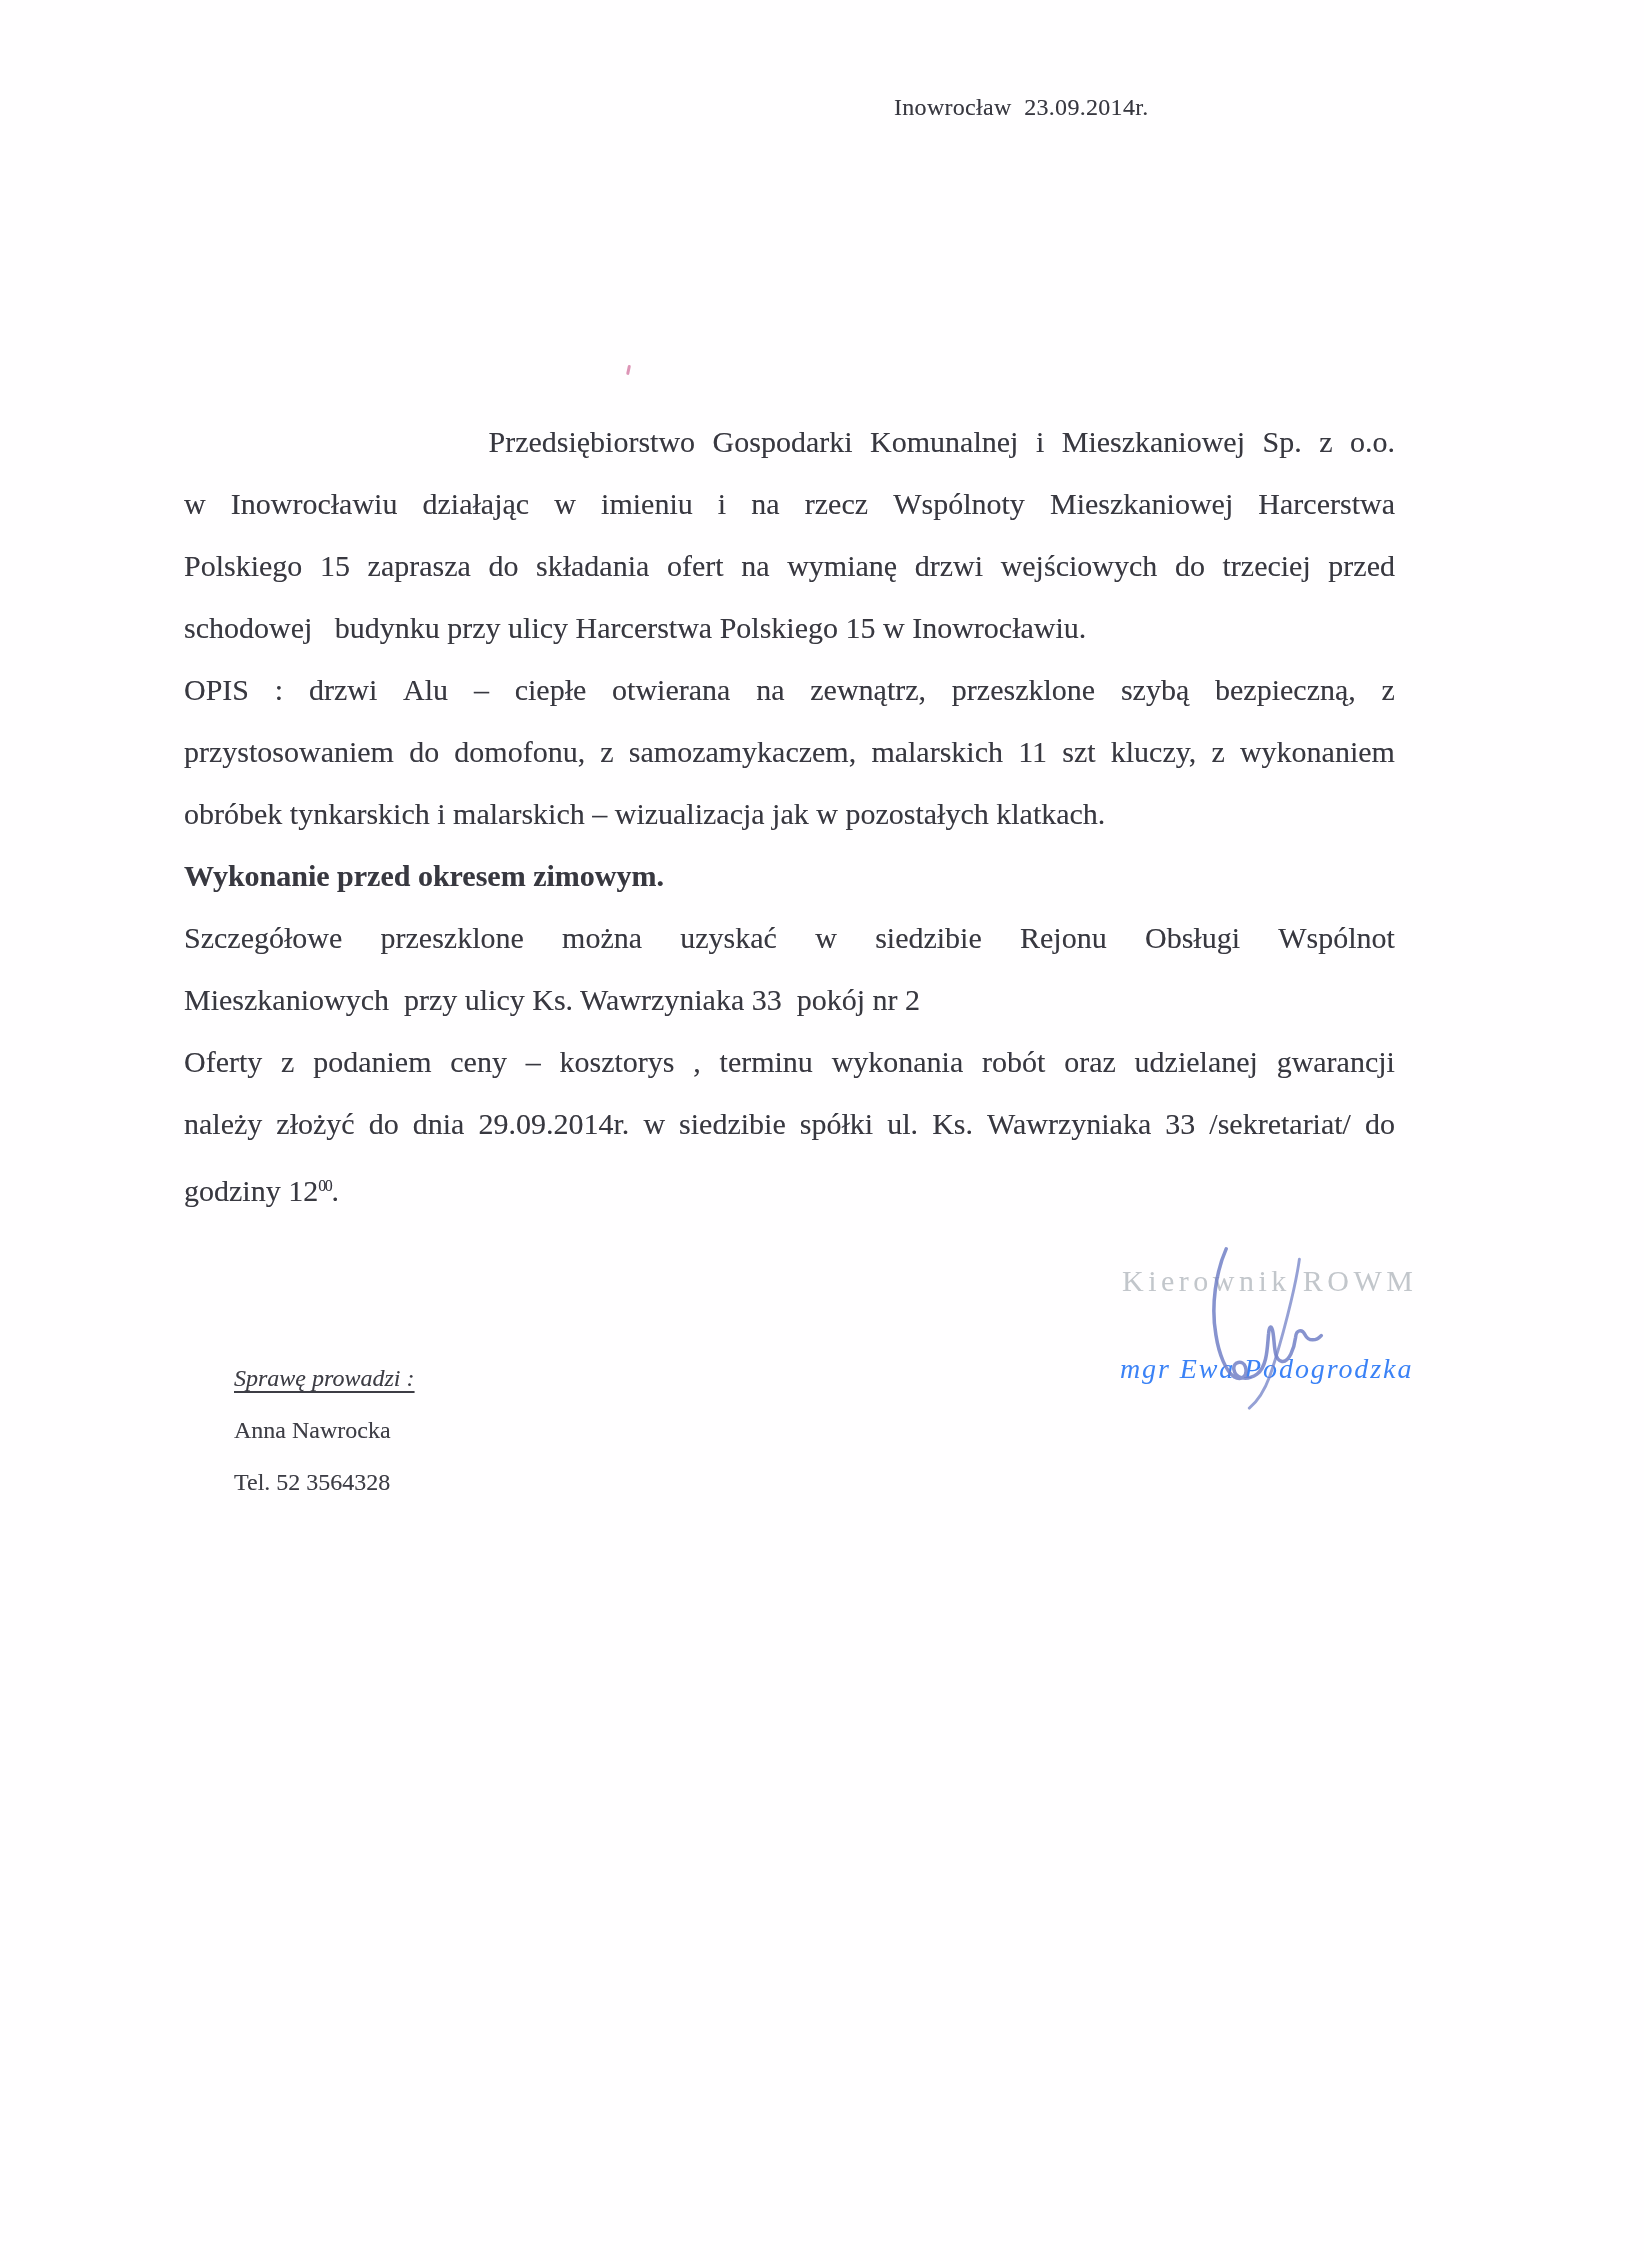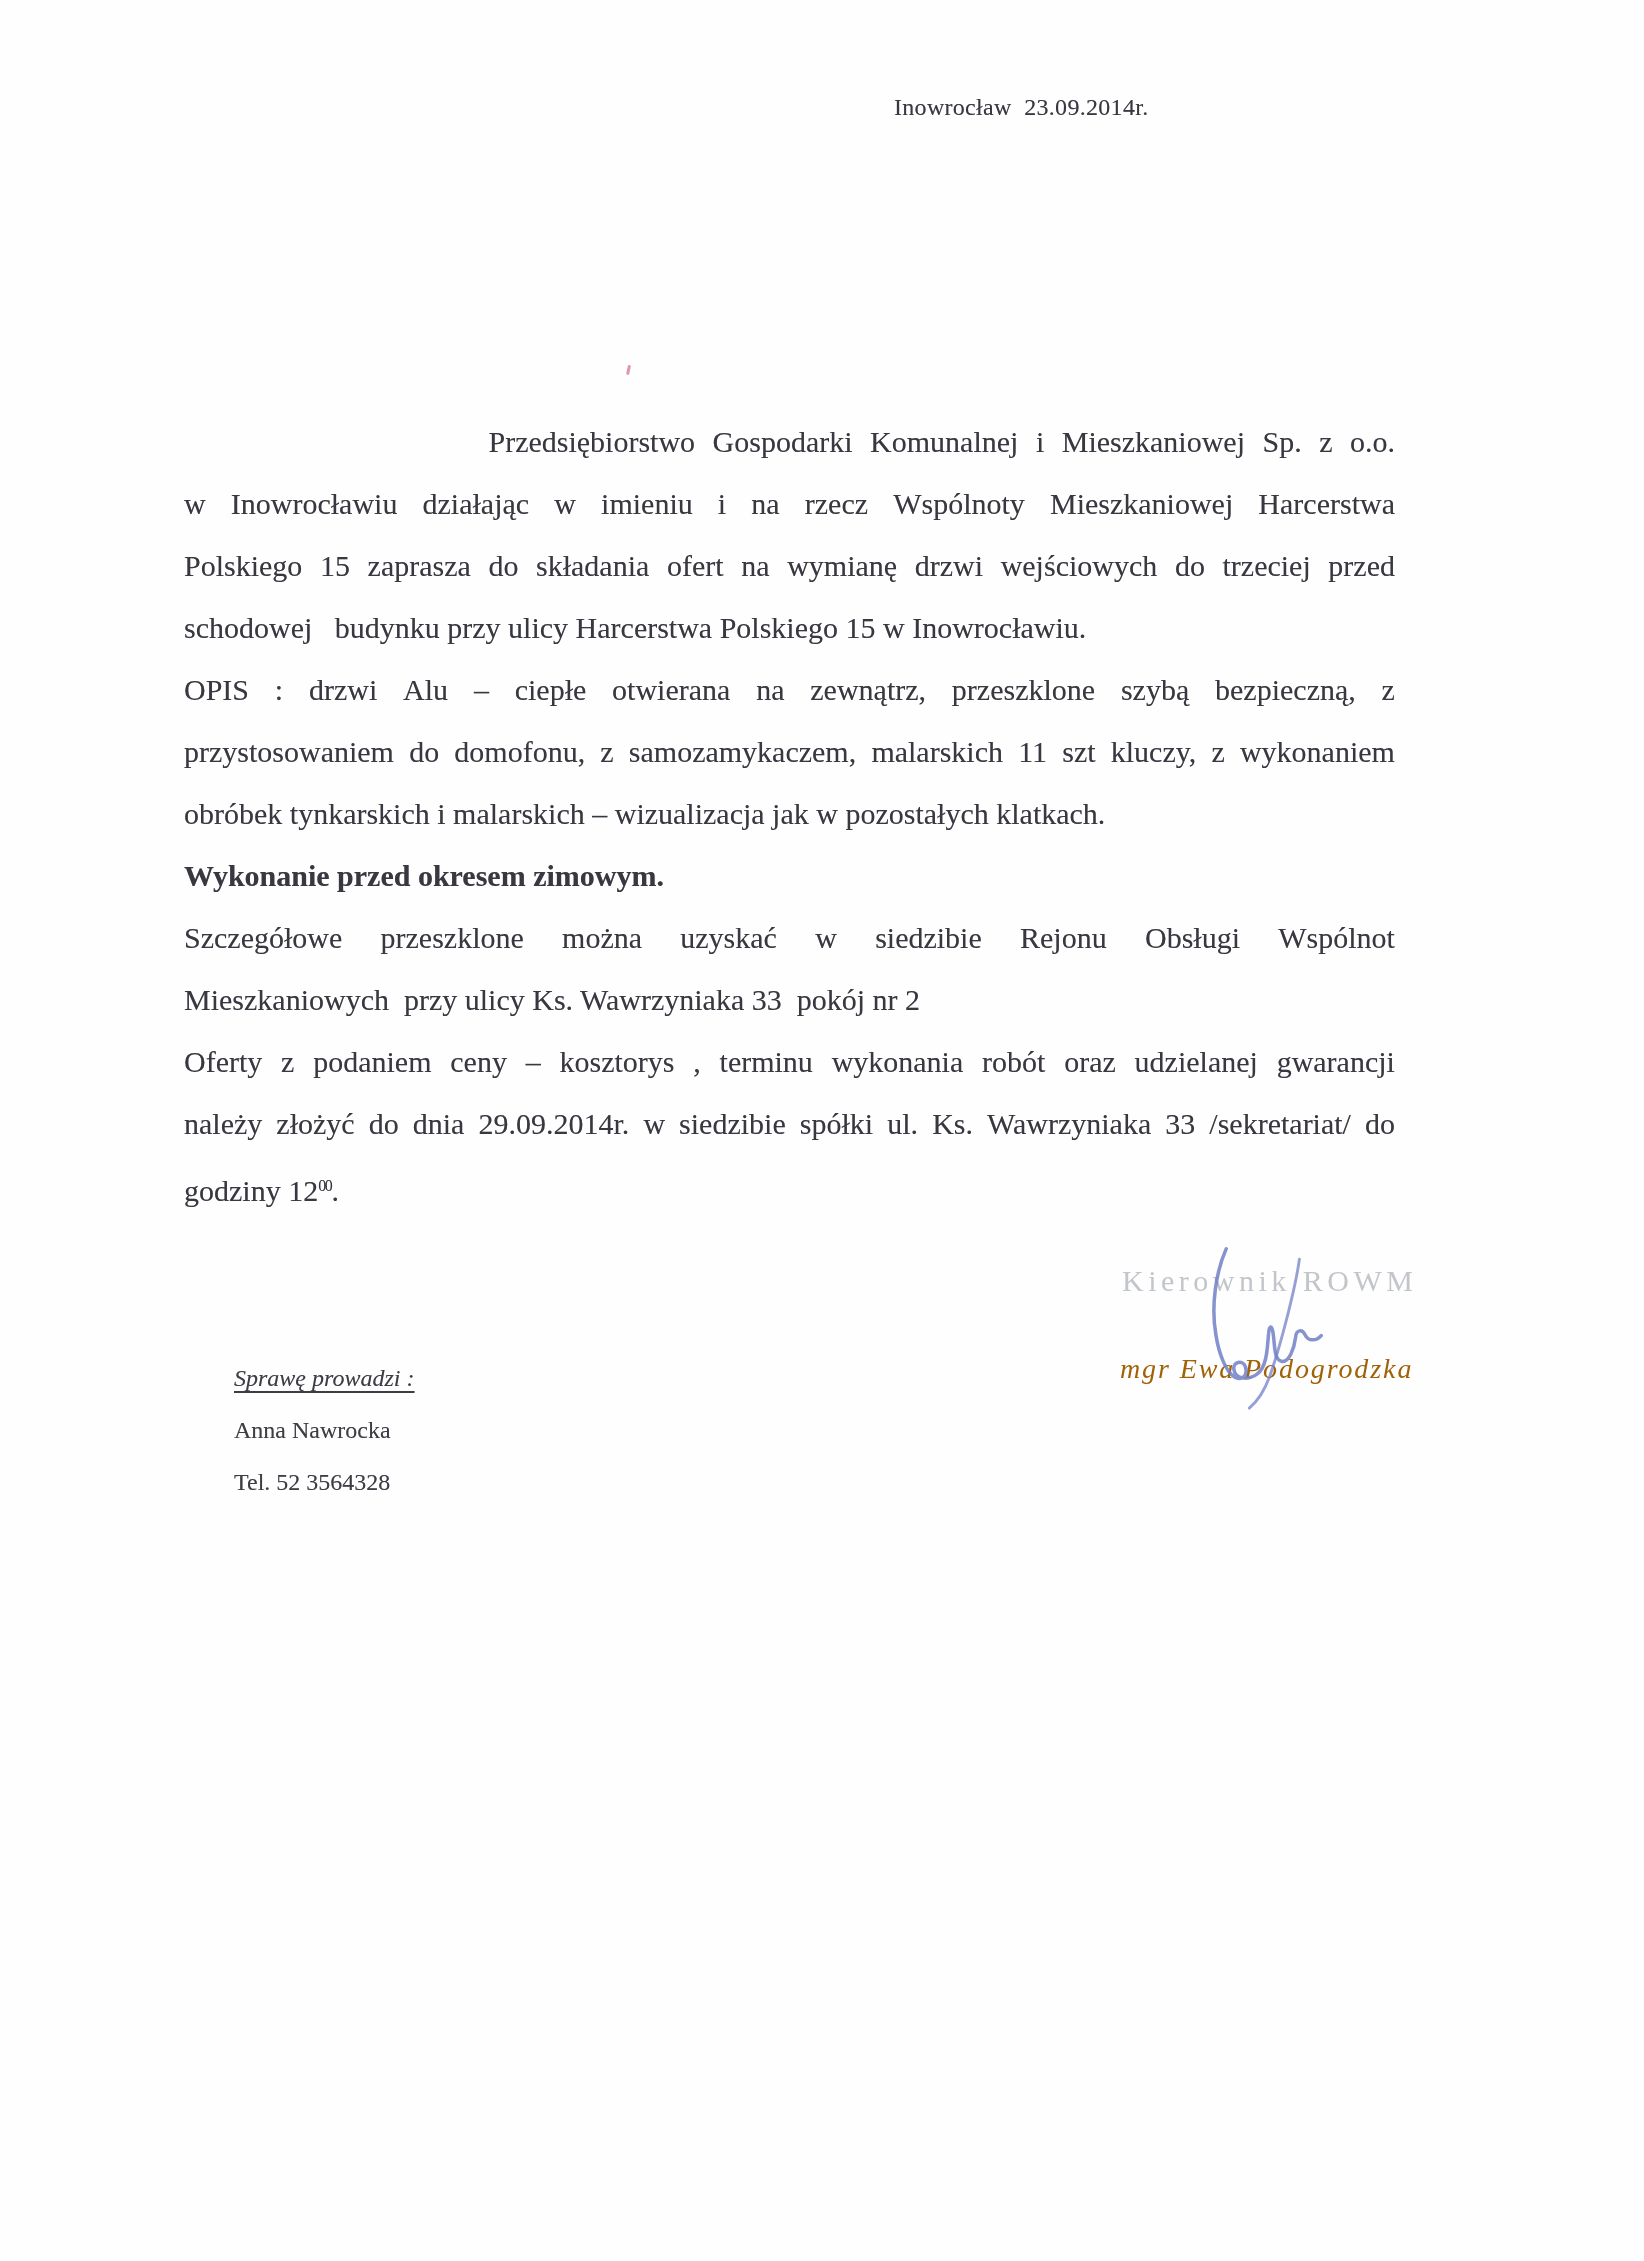--- a/index.html
+++ b/index.html
@@ -75,21 +75,21 @@
     white-space: pre;
   }
   .stamp-name {
     position: absolute;
     left: 1120px;
     top: 1353px;
     width: 303px;
     font-size: 28px;
     font-style: italic;
     letter-spacing: 1.9px;
-    color: #a16207;
+    color: #3b82f6;
     filter: blur(0.5px);
     white-space: pre;
   }
   
   .signature {
     position: absolute;
     left: 1203px;
     top: 1245px;
     width: 135px;
     height: 167px;

